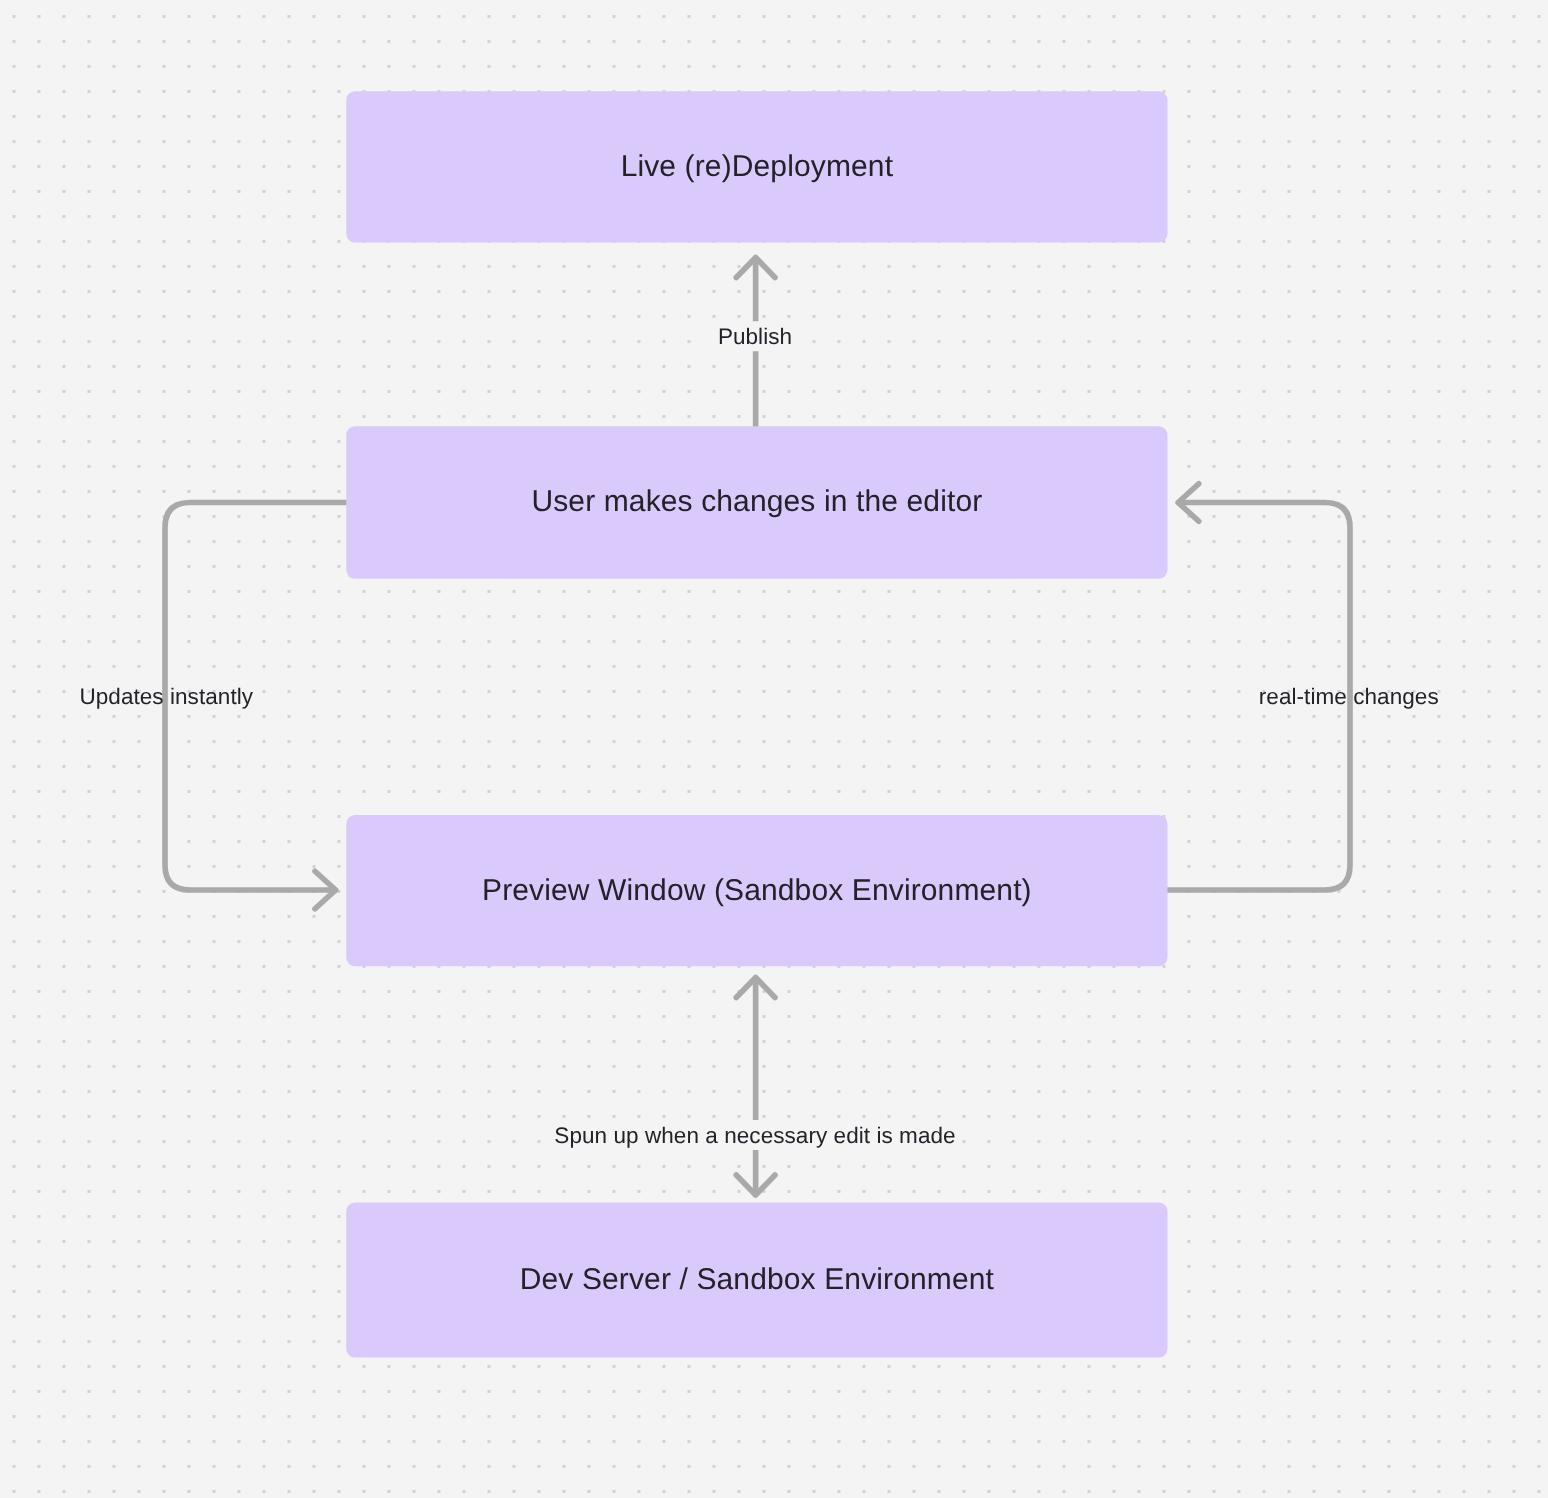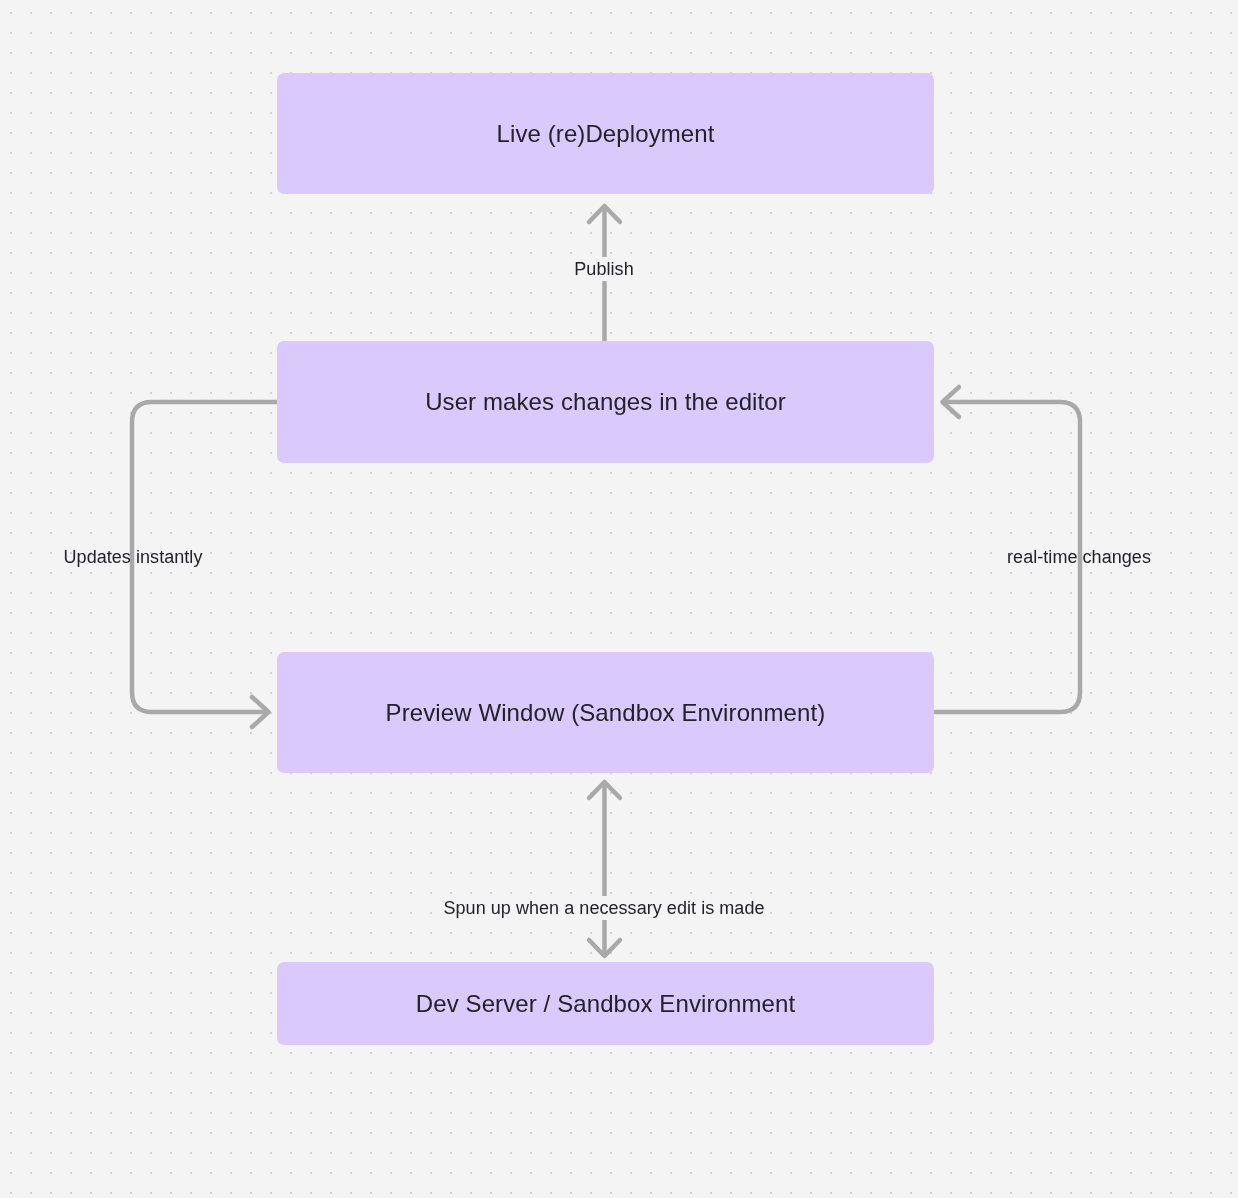--- a/index.html
+++ b/index.html
@@ -96,21 +96,21 @@
   </div>
 
   <div class="node" style="left:277px; top:652px; width:657px; height:121px;">
     <span>Preview Window (Sandbox Environment)</span>
   </div>
 
   <div class="node" style="left:277px; top:341px; width:657px; height:122px;">
     <span>User makes changes in the editor</span>
   </div>
 
-  <div class="node" style="left:277px; top:962px; width:657px; height:83px;">
+  <div class="node" style="left:277px; top:962px; width:657px; height:124px;">
     <span>Dev Server / Sandbox Environment</span>
   </div>
 
   <div class="edge-label masked lbl-center" style="left:604px; top:269px;">Publish</div>
 
   <div class="edge-label lbl-center" style="left:133px; top:557px;">Updates instantly</div>
 
   <div class="edge-label lbl-center" style="left:1079px; top:557px;">real-time changes</div>
 
   <div class="edge-label masked lbl-center" style="left:604px; top:908px;">Spun up when a necessary edit is made</div>

